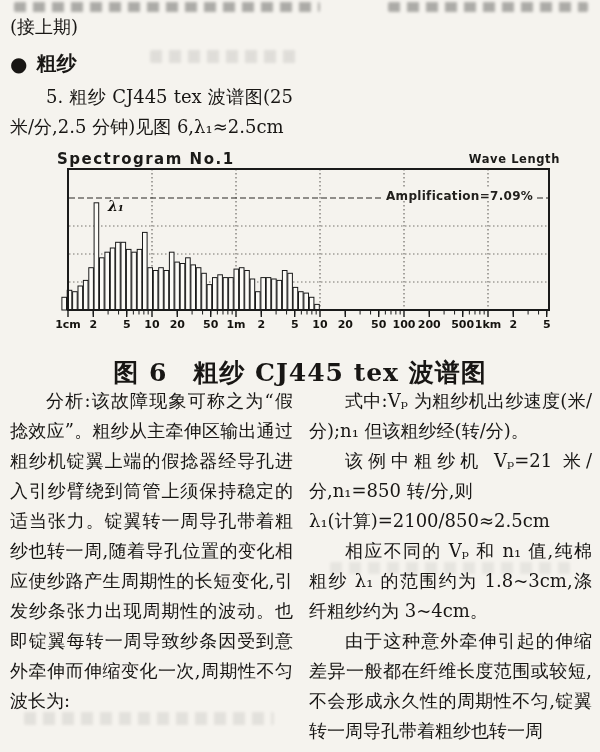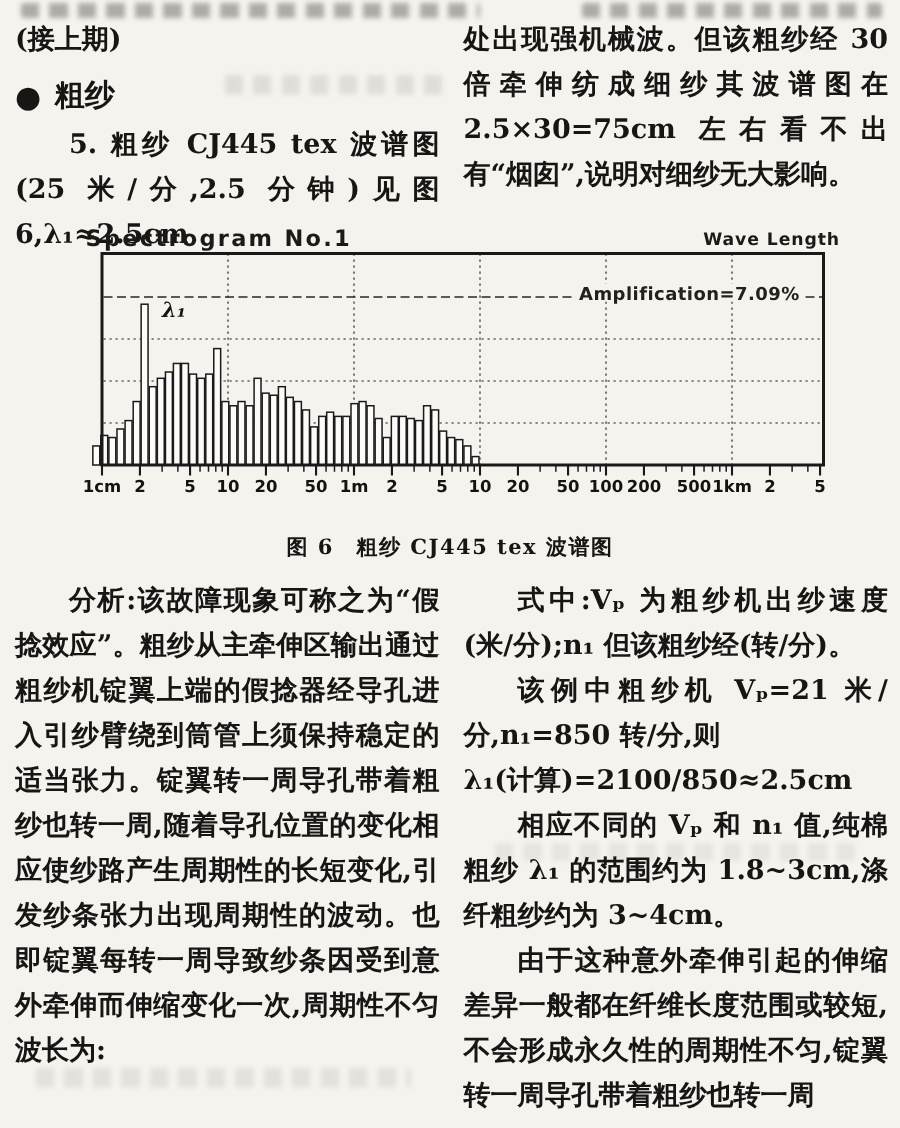--- a/index.html
+++ b/index.html
@@ -8,27 +8,27 @@
     background:#f5f3ee;color:#181614;overflow:hidden;
     font-family:"DejaVu Serif","Liberation Serif",serif;
   }
   .ghost{
     position:absolute;filter:blur(1.6px);opacity:.42;border-radius:2px;
     background:repeating-linear-gradient(90deg,#4a4a47 0 12px,rgba(0,0,0,0) 12px 19px);
   }
   .col2{position:absolute;left:10px;right:8px;display:grid;grid-template-columns:1fr 1fr;column-gap:16px;}
   .intro{top:12px;}
   .bodytext{top:386px;bottom:4px;}
-  .page p{margin:0;font-size:18px;line-height:30px;text-align:justify;font-weight:700;}
+  .page p{margin:0;font-size:18px;line-height:30px;text-align:justify;font-weight:400;}
   .indent{text-indent:2em;}
   .note{font-size:17px;line-height:28px;font-weight:600;}
   .heading{display:flex;align-items:center;gap:9px;margin:8px 0 6px;font-weight:bold;font-size:20px;line-height:26px;}
   .bullet{font-size:20px;line-height:1;transform:translateY(1px);}
   .formula{text-align:center;text-indent:0;font-size:19px;line-height:36px;font-weight:700;}
-  .caption{position:absolute;top:356px;left:0;width:100%;text-align:center;font-weight:bold;font-size:14px;letter-spacing:1px;}
+  .caption{position:absolute;top:356px;left:0;width:100%;text-align:center;font-weight:bold;font-size:25px;letter-spacing:1px;}
   svg.spec{position:absolute;left:0;top:148px;}
   .ct{font-family:"DejaVu Sans","Liberation Sans",sans-serif;font-size:15px;font-weight:700;letter-spacing:1.5px;fill:#1b1a18;}
   .wl{font-family:"DejaVu Sans","Liberation Sans",sans-serif;font-size:11.5px;font-weight:700;letter-spacing:.6px;fill:#1b1a18;}
   .amp{font-family:"DejaVu Sans","Liberation Sans",sans-serif;font-size:12px;font-weight:600;letter-spacing:.3px;fill:#23211e;}
   .peak{font-family:"DejaVu Serif","Liberation Serif",serif;font-style:italic;font-size:14px;font-weight:700;fill:#15130f;}
   .tick{font-family:"DejaVu Sans","Liberation Sans",sans-serif;font-size:11px;font-weight:700;fill:#15130f;}
 </style>
 </head>
 <body>
 
@@ -41,23 +41,20 @@
   <div class="ghost" style="top:562px;left:330px;width:240px;height:12px;opacity:.08"></div>
 
   <div class="col2 intro">
     <div>
       <p class="note">(接上期)</p>
       <div class="heading">
         <span class="bullet">●</span>
         <span>粗纱</span>
       </div>
       <p class="indent">5. 粗纱 CJ445 tex 波谱图(25 米/分,2.5 分钟)见图 6,λ₁≈2.5cm</p>
-    </div>
-    <div>
-      <p>处出现强机械波。但该粗纱经 30 倍牵伸纺成细纱其波谱图在 2.5×30=75cm 左右看不出有“烟囱”,说明对细纱无大影响。</p>
     </div>
   </div>
 
   <svg id="spec-svg" class="spec" width="600" height="184" viewBox="0 148 600 184" aria-hidden="true">
     <g id="chart-dyn">
         <line x1="152" x2="152" y1="169" y2="310" stroke="#55514c" stroke-width="1" stroke-dasharray="1.5 2.5"></line>
         <line x1="236" x2="236" y1="169" y2="310" stroke="#55514c" stroke-width="1" stroke-dasharray="1.5 2.5"></line>
         <line x1="320" x2="320" y1="169" y2="310" stroke="#55514c" stroke-width="1" stroke-dasharray="1.5 2.5"></line>
         <line x1="404" x2="404" y1="169" y2="310" stroke="#55514c" stroke-width="1" stroke-dasharray="1.5 2.5"></line>
         <line x1="488" x2="488" y1="169" y2="310" stroke="#55514c" stroke-width="1" stroke-dasharray="1.5 2.5"></line>

